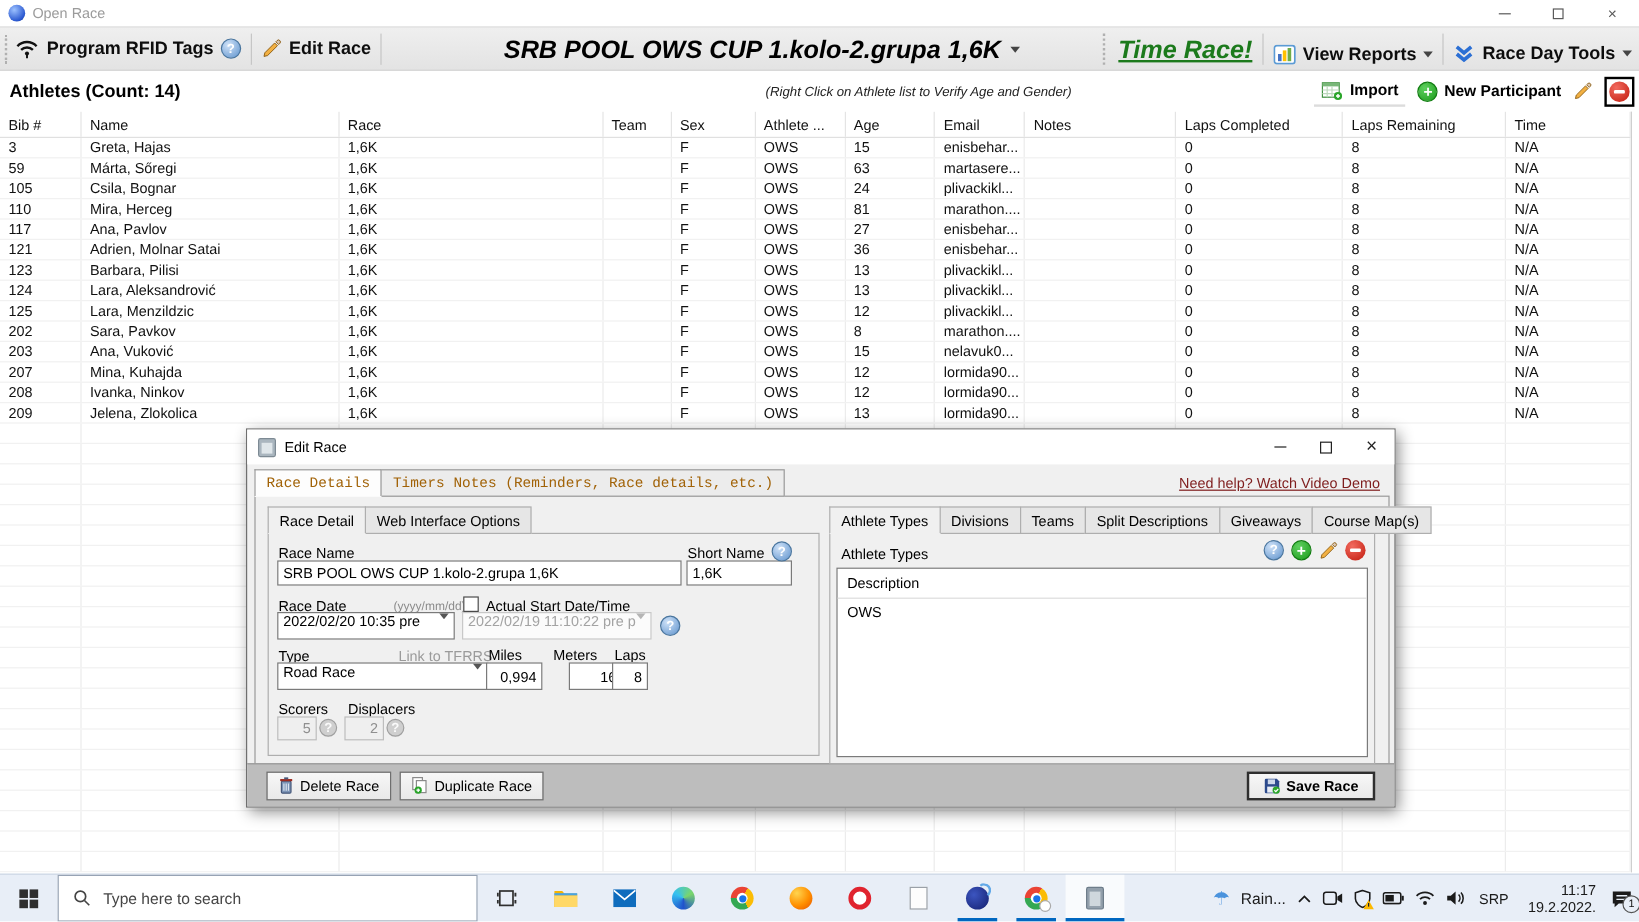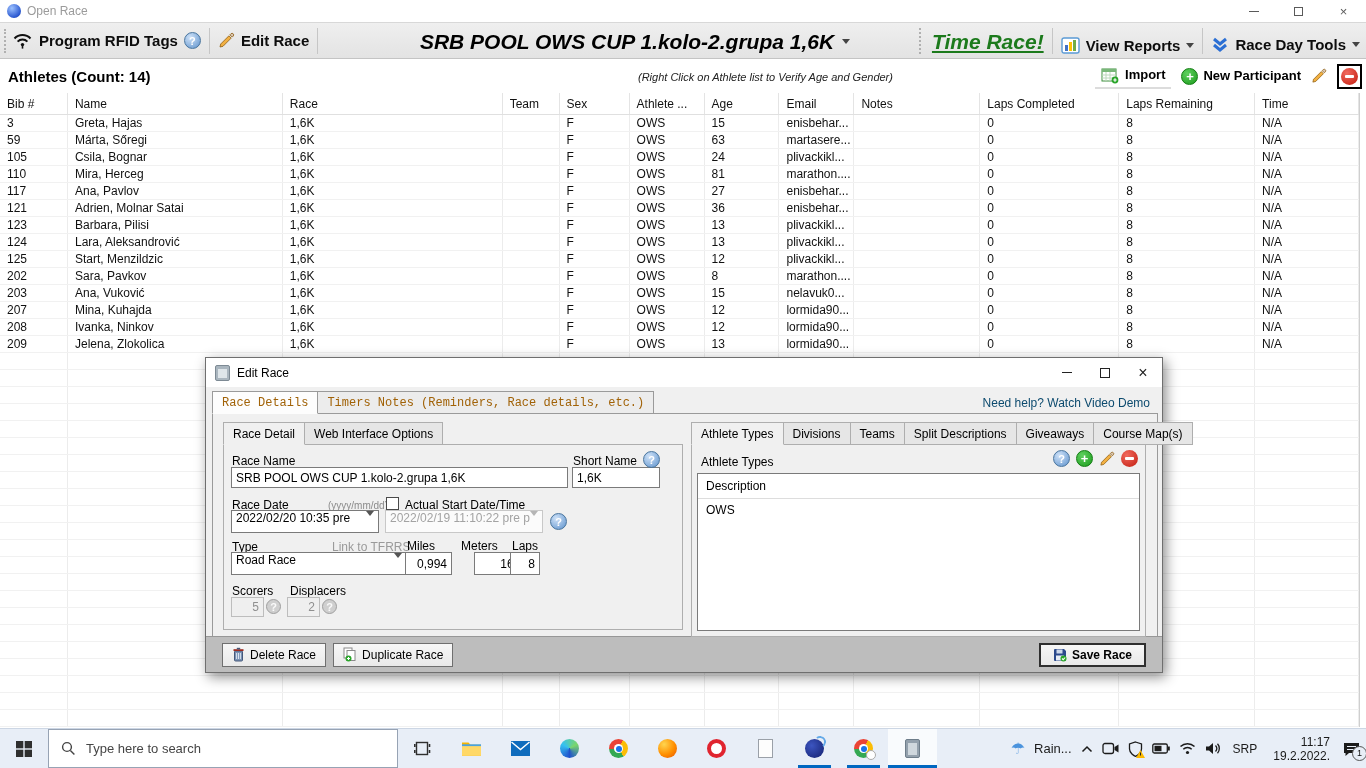--- a/index.html
+++ b/index.html
@@ -56,21 +56,21 @@
 .dtitle .txt{font-size:12px;color:#000;margin-left:7px;}
 .dicon{width:15px;height:16px;background:#aab6bf;border:1px solid #7d8a94;border-radius:2px;position:relative;}
 .dicon::after{content:'';position:absolute;left:2px;top:3px;right:2px;bottom:2px;background:#dfe6ea;}
 .dctrls{position:absolute;right:0;top:0;display:flex;height:29px;}
 .dctrl{width:38px;display:flex;align-items:center;justify-content:center;color:#222;font-size:14px;}
 .dctrl .bar{width:10px;height:1px;background:#222;}
 .dctrl .box{width:10px;height:10px;border:1.5px solid #222;}
 .dtabs{position:absolute;left:6px;top:33px;display:flex;}
 .dtab{font-size:12px;color:#a16207;padding:4px 9px 3px;border:1px solid #9a9a9a;background:#ececec;margin-right:-1px;position:relative;z-index:1;white-space:nowrap;font-family:Liberation Mono, monospace;}
 .dtab.active{background:#fdfdfd;border-bottom:1px solid #fdfdfd;z-index:3;}
-.helplink{position:absolute;right:12px;top:38px;font-size:12px;color:#0c4a6e;white-space:nowrap;}
+.helplink{position:absolute;right:12px;top:38px;font-size:12px;color:#7f1d1d;text-decoration:underline;white-space:nowrap;}
 .tabpage{position:absolute;left:6px;top:55px;width:946px;height:225px;border:1px solid #9a9a9a;background:#f0f0f0;}
 .subtabs{position:absolute;left:17px;top:64px;display:flex;z-index:4;}
 .stab{font-size:12px;padding:4px 9px 3px;border:1px solid #aeaeae;background:#e6e6e6;margin-right:-1px;white-space:nowrap;}
 .stab.active{background:#f0f0f0;border-bottom:1px solid #f0f0f0;z-index:3;position:relative;}
 .subpage{position:absolute;left:17px;top:86px;width:460px;height:186px;border:1px solid #aeaeae;z-index:2;}
 .flabel{position:absolute;font-size:12px;color:#000;white-space:nowrap;}
 .flabel.gray{color:#9a9a9a;}
 .flabel.small{font-size:10px;color:#8b8b8b;}
 .tinput{position:absolute;height:21px;border:1px solid #7a7a7a;background:#fff;font-size:12px;padding:0 4px;color:#000;}
 .tinput.num{text-align:right;}
@@ -361,21 +361,21 @@
           <div class="tcell c5">OWS</div>
           <div class="tcell c6">13</div>
           <div class="tcell c7">plivackikl...</div>
           <div class="tcell c8"></div>
           <div class="tcell c9">0</div>
           <div class="tcell c10">8</div>
           <div class="tcell c11">N/A</div>
         </div>
         <div class="trow">
           <div class="tcell c0">125</div>
-          <div class="tcell c1">Start, Menzildzic</div>
+          <div class="tcell c1">Lara, Menzildzic</div>
           <div class="tcell c2">1,6K</div>
           <div class="tcell c3"></div>
           <div class="tcell c4">F</div>
           <div class="tcell c5">OWS</div>
           <div class="tcell c6">12</div>
           <div class="tcell c7">plivackikl...</div>
           <div class="tcell c8"></div>
           <div class="tcell c9">0</div>
           <div class="tcell c10">8</div>
           <div class="tcell c11">N/A</div>

